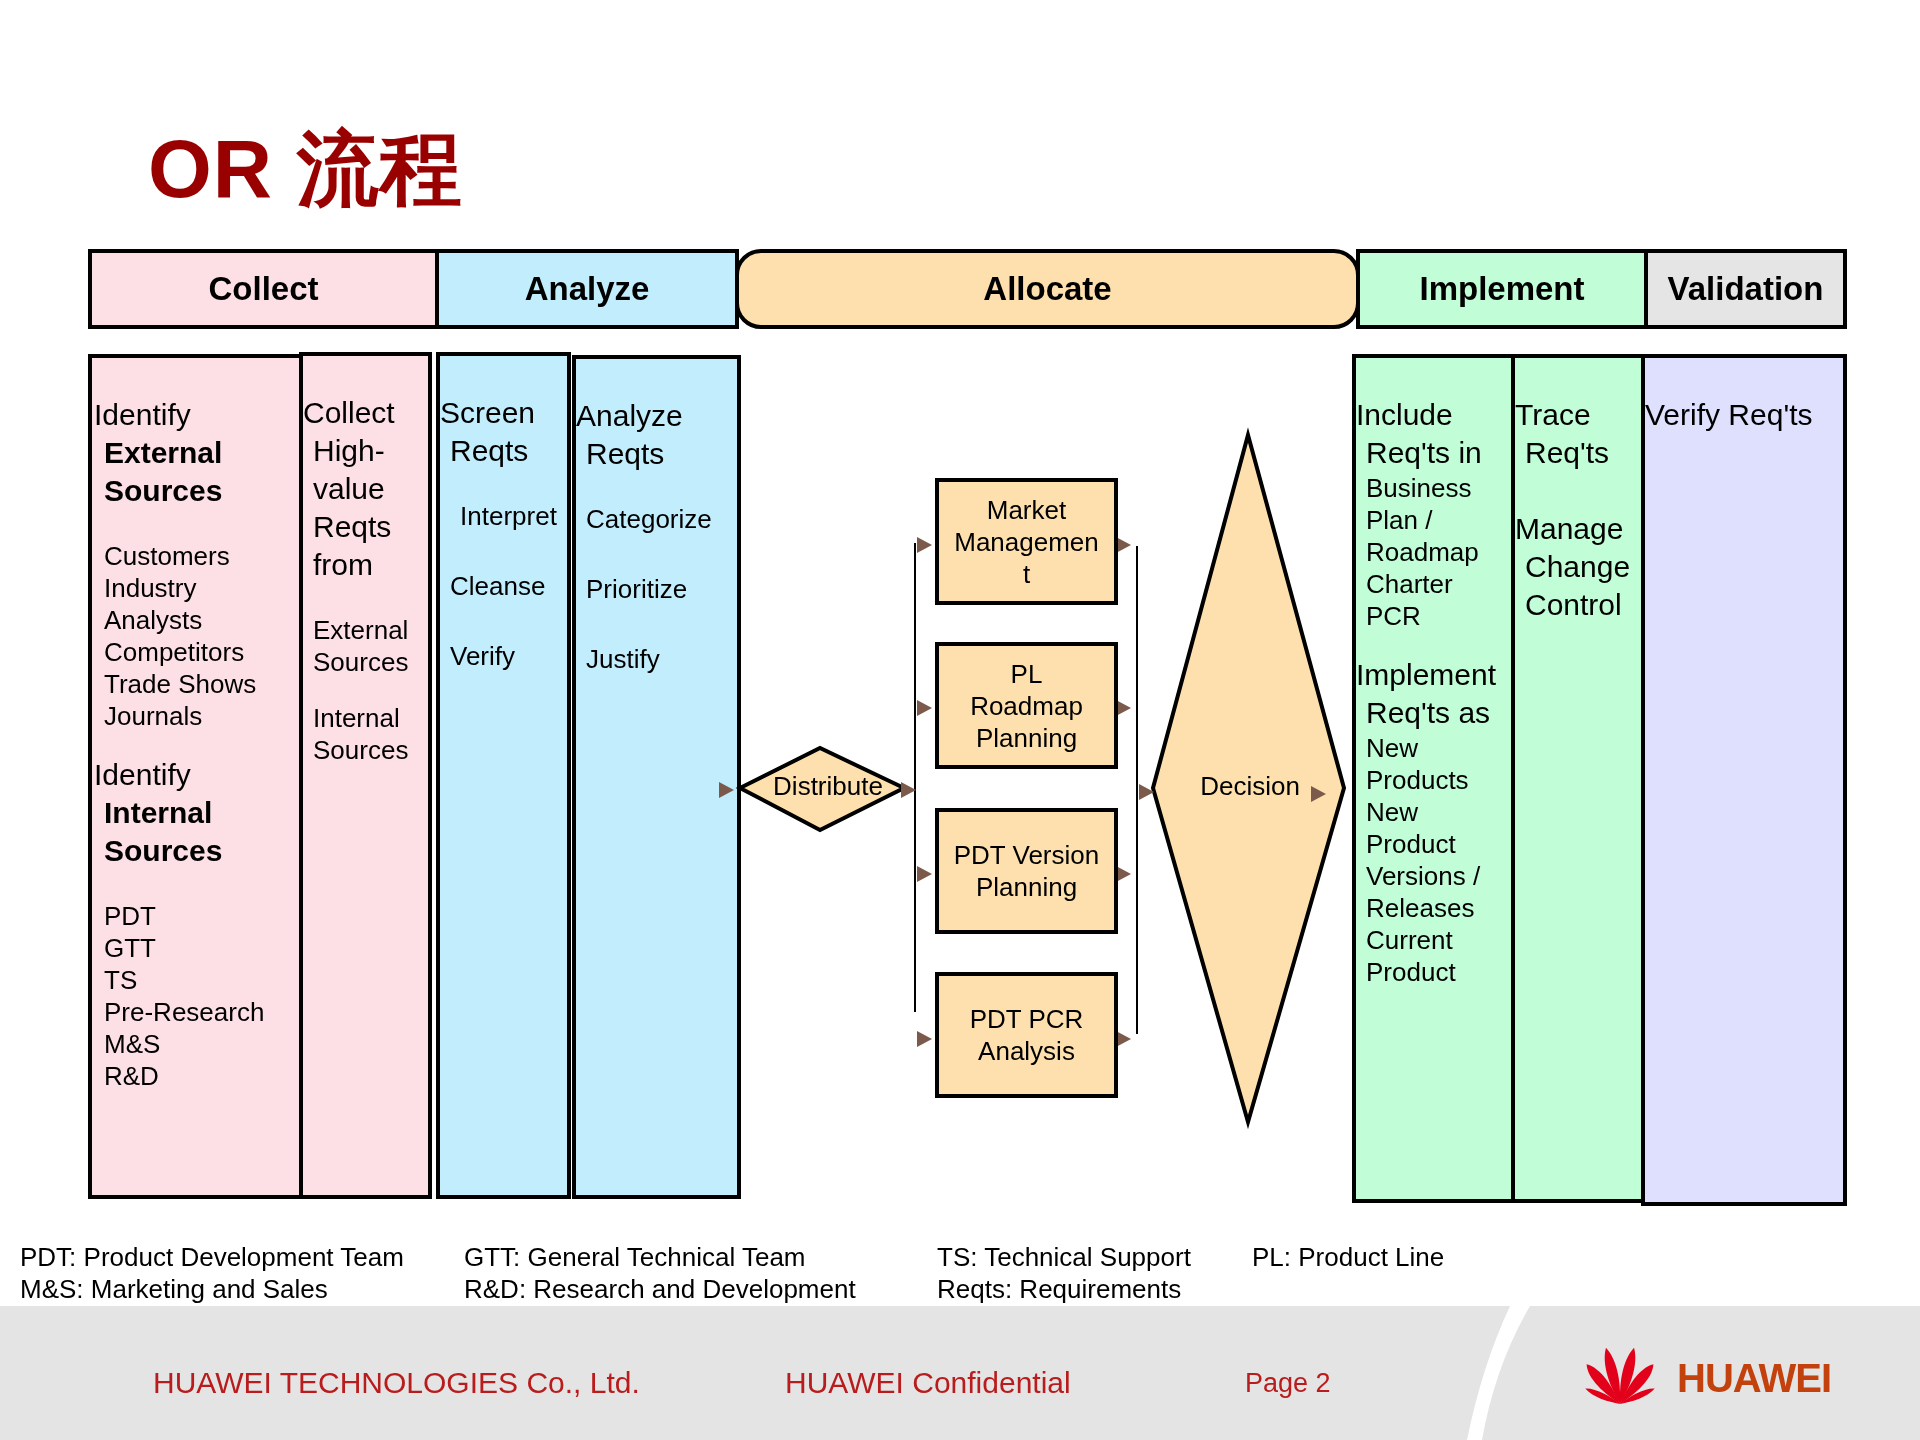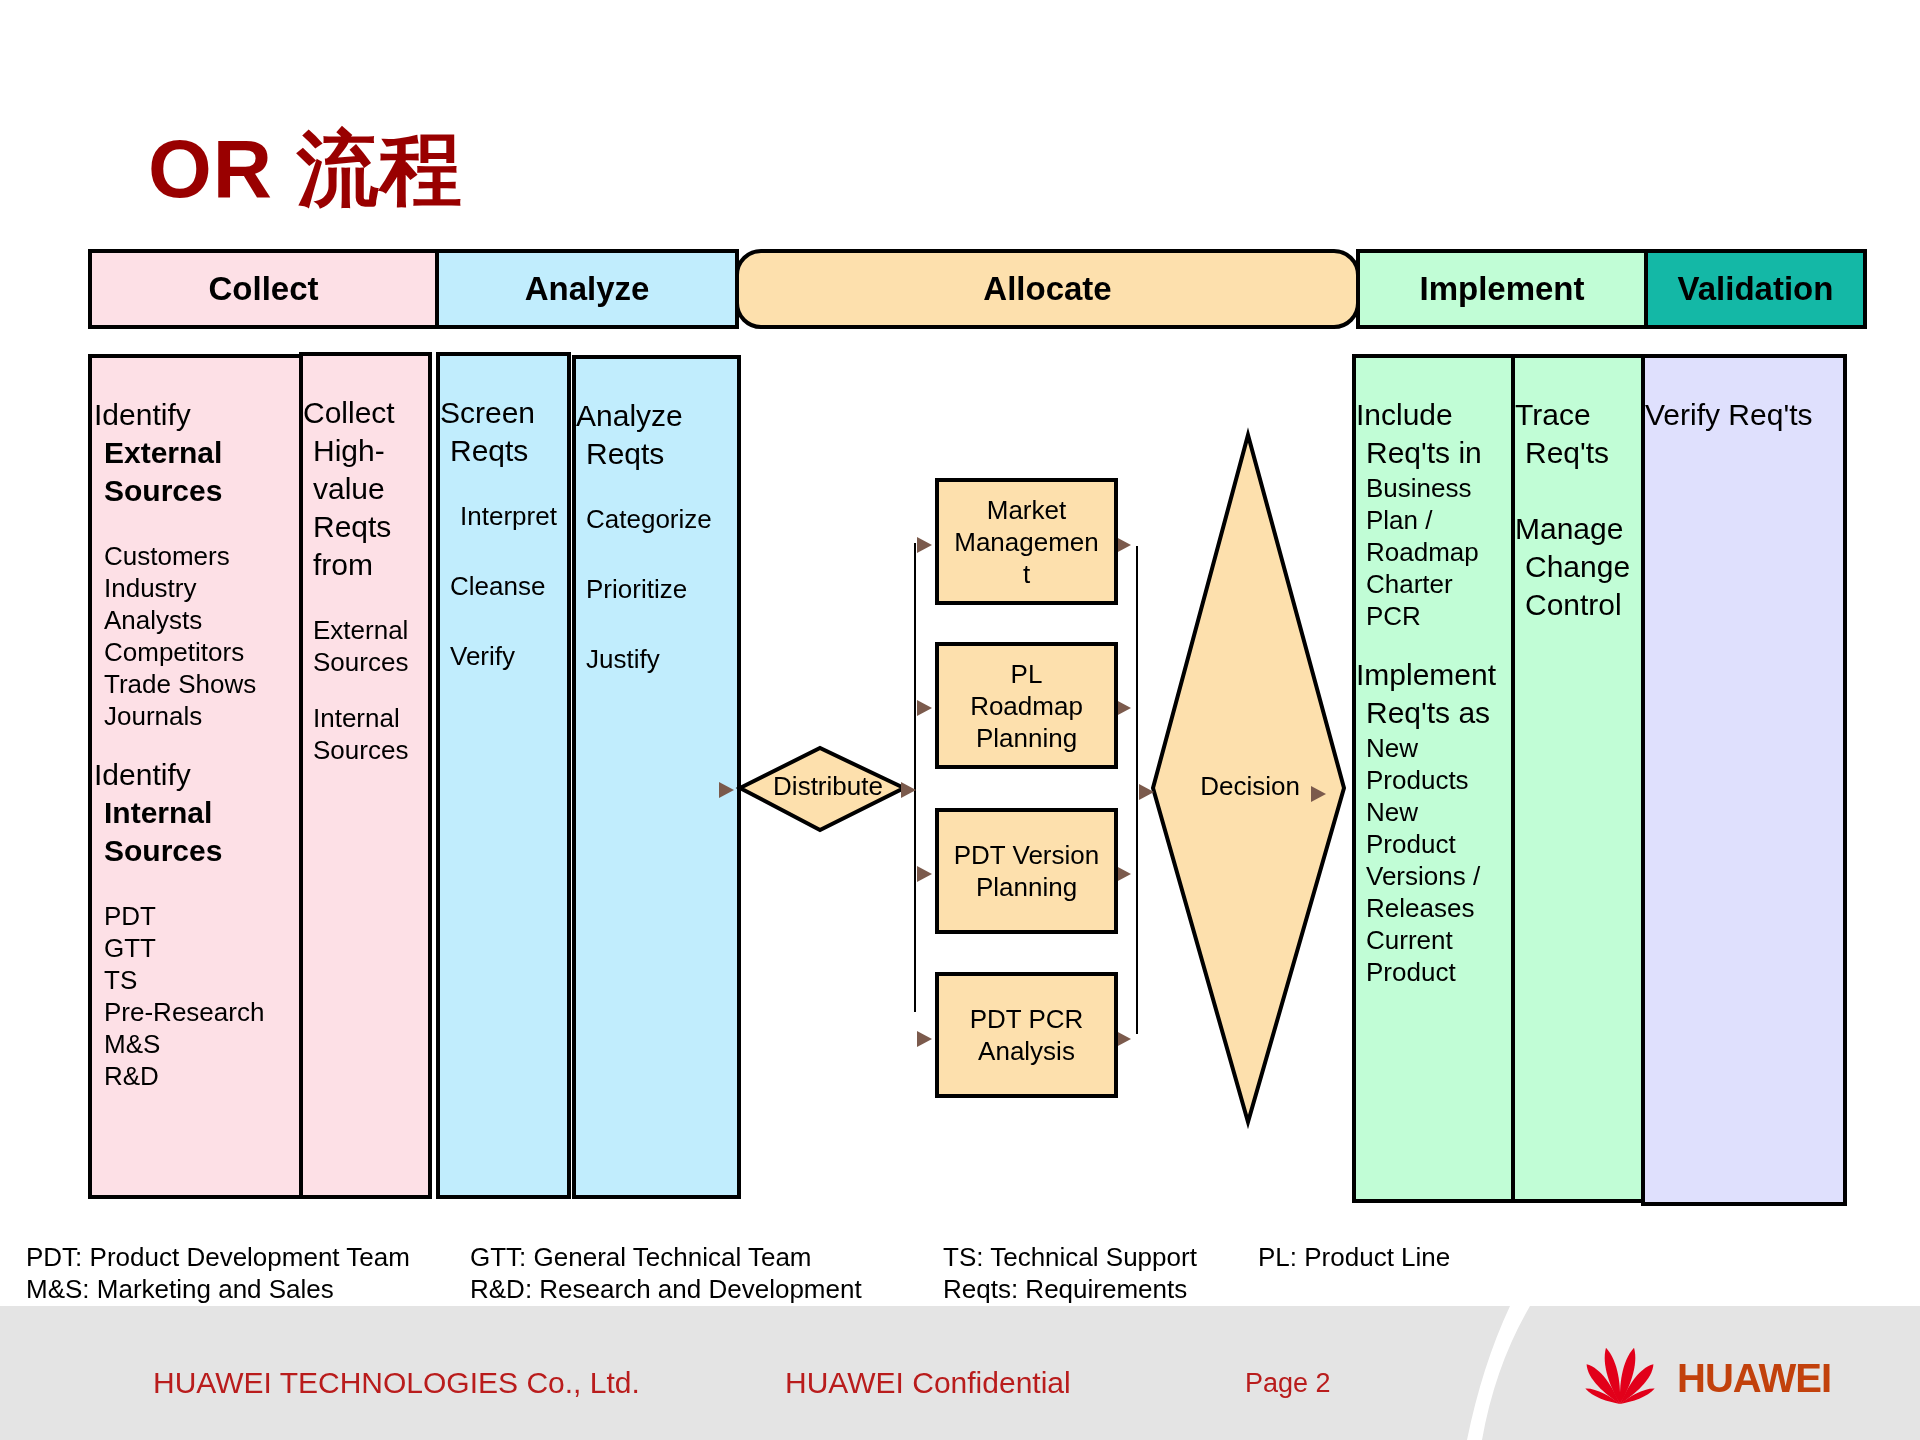--- a/index.html
+++ b/index.html
@@ -12,42 +12,42 @@
   .hdr + .hdr { }
   .col { border:4px solid #000; font-size:30px; line-height:38px; padding-top:38px; }
   .col .big { display:block; }
   .col .small { font-size:26px; line-height:32px; display:block; }
   .col .b { font-weight:bold; }
   .ind { padding-left:10px; display:block; }
   .gap { display:block; height:30px; }
   .gap2 { display:block; height:24px; }
   .abox { border:4px solid #000; background:#fde0ad; display:flex; align-items:center; justify-content:center;
           text-align:center; font-size:26px; line-height:32px; }
-  .legend { font-size:26px; line-height:32px; white-space:nowrap;margin-left:6px; }
+  .legend { font-size:26px; line-height:32px; white-space:nowrap; }
   .footer { left:0; top:1306px; width:1920px; height:134px; background:#e4e4e4; }
   .foot-text { font-size:30px; color:#b91c1c; white-space:nowrap; }
 </style>
 </head>
 <body>
 
 <div class="abs title">OR 流程</div>
 
 <div class="abs hdr" style="left:88px;width:351px;background:#fde0e6;">
   <span>Collect</span>
 </div>
 <div class="abs hdr" style="left:435px;width:304px;background:#c1edfd;">
   <span>Analyze</span>
 </div>
 <div class="abs hdr" style="left:735px;width:625px;background:#fde0ad;border-radius:26px;">
   <span>Allocate</span>
 </div>
 <div class="abs hdr" style="left:1356px;width:292px;background:#c1fdd6;">
   <span>Implement</span>
 </div>
-<div class="abs hdr" style="left:1644px;width:223px;background:#14b8a6;">
+<div class="abs hdr" style="left:1644px;width:203px;background:#e5e5e5;">
   <span>Validation</span>
 </div>
 
 <div class="abs col" style="left:88px;top:354px;width:215px;height:845px;background:#fde0e6;padding-left:2px;">
   <span class="big">Identify</span>
   <span class="big b ind">External</span>
   <span class="big b ind">Sources</span>
   <span class="gap"></span>
   <span class="small ind">Customers</span>
   <span class="small ind">Industry</span>

